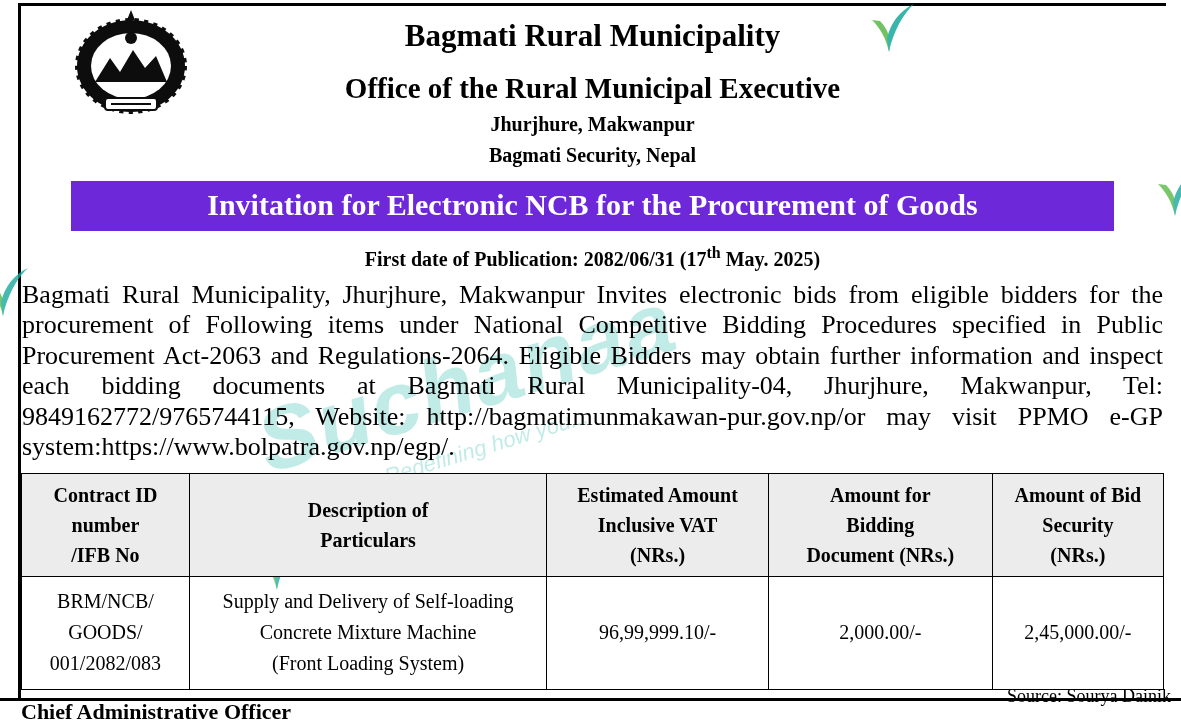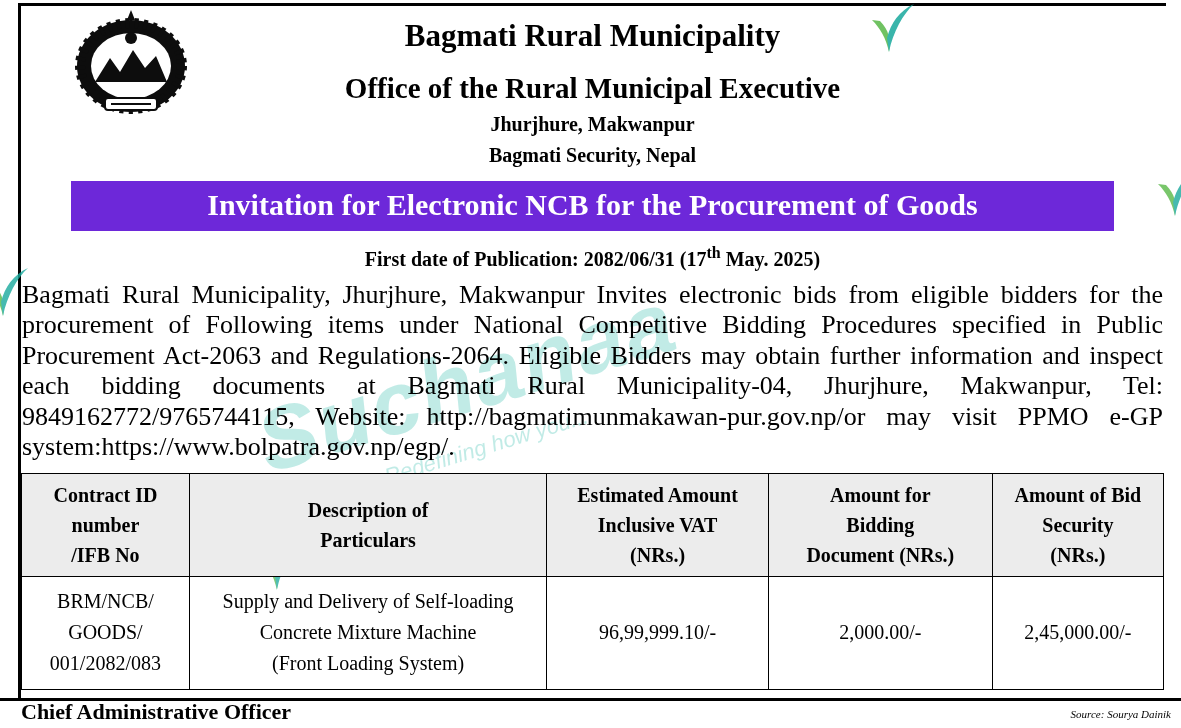--- a/index.html
+++ b/index.html
@@ -106,23 +106,22 @@
   
   .bottom-rule {
     position: absolute;
     left: 0; right: 0;
     bottom: 27px;
     height: 3px;
     background: #000;
   }
   .source-line {
     position: absolute;
-    right: 10px; bottom: 8px;
-    font-size: 11px;
-    font-style: italic;
+    right: 10px; bottom: 21px;
+    font-size: 18px;
   }
 
   
   .watermark {
     position: absolute;
     left: 255px; top: 330px;
     transform: rotate(-17deg);
     color: #14b3a1;
     opacity: 0.26;
     pointer-events: none;

